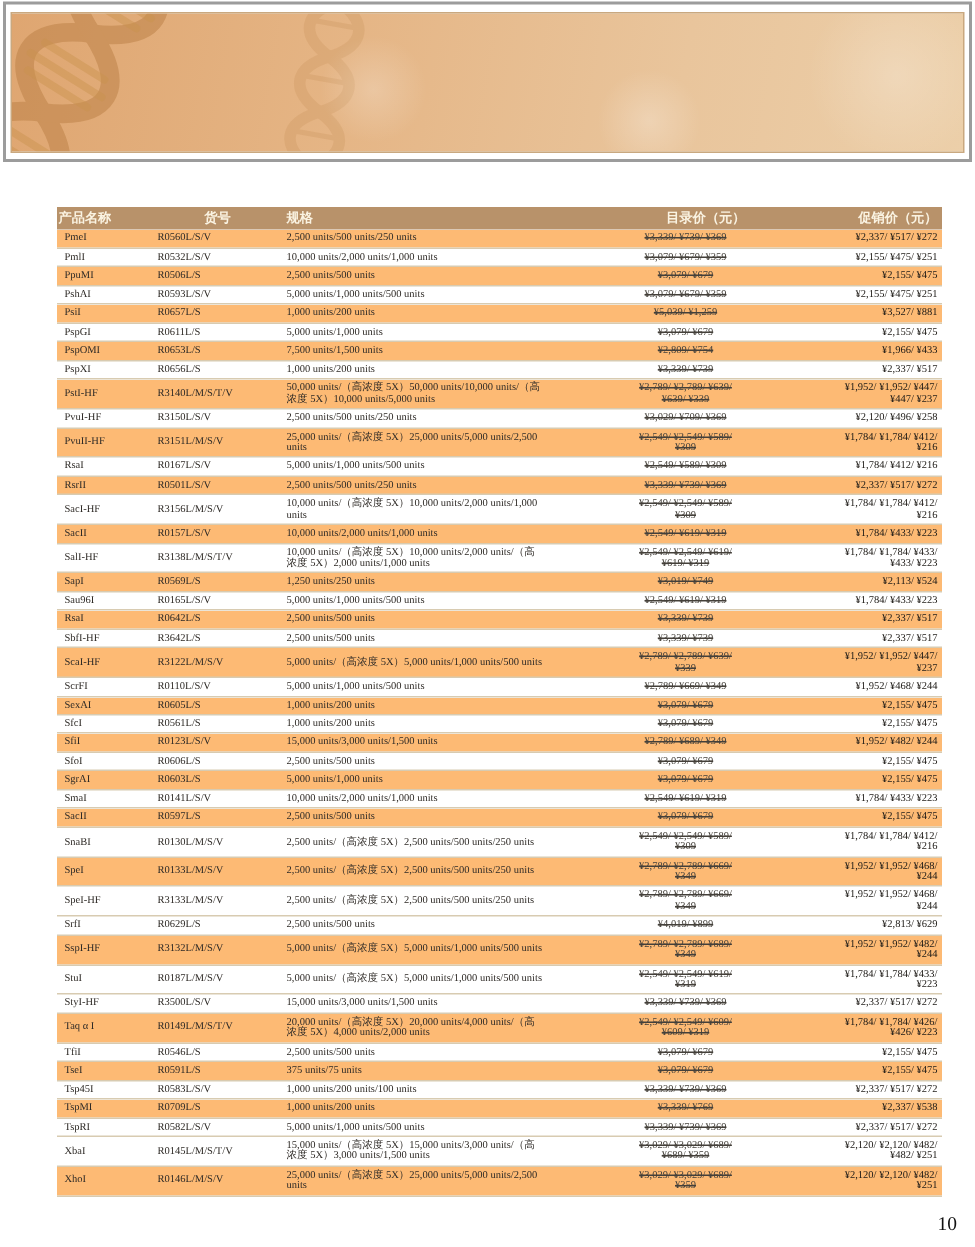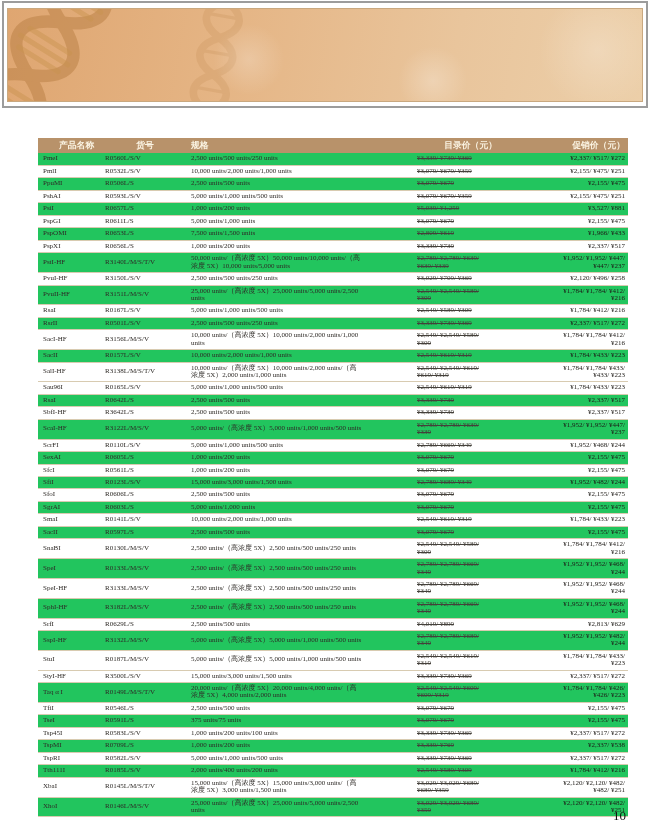--- a/index.html
+++ b/index.html
@@ -16,34 +16,34 @@
      background:radial-gradient(circle at 38% 55%,rgba(255,255,255,.22),rgba(255,255,255,0) 9%),
                 radial-gradient(circle at 67% 78%,rgba(255,255,255,.25),rgba(255,255,255,0) 8%),
                 radial-gradient(circle at 93% 45%,rgba(255,255,255,.22),rgba(255,255,255,0) 10%);}
   .dna{position:absolute;left:0;top:0;}
 
   
   table.catalog{position:absolute;top:138px;left:38px;width:590px;
                 border-collapse:collapse;table-layout:fixed;}
   .catalog th{background:#b8926a;color:#faf3e2;font-weight:bold;font-size:8.8px;
               line-height:9px;padding:3.2px 3px;vertical-align:middle;}
-  th.c0{text-align:left;padding-left:21px;}
+  th.c0{text-align:left;padding-left:1px;}
   th.c1{text-align:center;}
   th.c2{text-align:left;}
   th.c3,th.c4{text-align:right;padding-right:3px;}
   .catalog td{font-size:7px;line-height:7.3px;padding:2px 3px 2.2px;
               color:#2e2a26;border-bottom:1px solid #d8cbb1;vertical-align:middle;
               white-space:pre-line;overflow:hidden;}
-  tr.odd{background:#22c55e;}
+  tr.odd{background:#fdba74;}
   tr.even{background:#ffffff;}
   td.name{padding-left:5px;}
-  td.list{text-align:left;text-decoration:line-through;color:#44403a;}
+  td.list{text-align:center;text-decoration:line-through;color:#44403a;}
   td.promo{text-align:right;color:#1d1a16;}
 
-  .page-num{position:absolute;top:808px;right:24px;font-size:13px;color:#111;
+  .page-num{position:absolute;top:808px;right:12px;font-size:13px;color:#111;
             font-family:"Liberation Serif",serif;}
 </style>
 </head>
 <body>
 
 <div class="page">
 
   <div class="banner-frame">
     <div class="banner">
       <svg class="dna" width="330" height="92" viewBox="0 0 330 92" aria-hidden="true">
@@ -132,21 +132,21 @@
     <td class="name">PspGI</td>
     <td class="cat">R0611L/S</td>
     <td class="spec">5,000 units/1,000 units</td>
     <td class="list">¥3,079/ ¥679</td>
     <td class="promo">¥2,155/ ¥475</td>
   </tr>
         <tr class="odd">
     <td class="name">PspOMI</td>
     <td class="cat">R0653L/S</td>
     <td class="spec">7,500 units/1,500 units</td>
-    <td class="list">¥2,809/ ¥619</td>
+    <td class="list">¥2,809/ ¥754</td>
     <td class="promo">¥1,966/ ¥433</td>
   </tr>
         <tr class="even">
     <td class="name">PspXI</td>
     <td class="cat">R0656L/S</td>
     <td class="spec">1,000 units/200 units</td>
     <td class="list">¥3,339/ ¥739</td>
     <td class="promo">¥2,337/ ¥517</td>
   </tr>
         <tr class="odd">
@@ -210,20 +210,27 @@
         <tr class="even">
     <td class="name">SalI-HF</td>
     <td class="cat">R3138L/M/S/T/V</td>
     <td class="spec">10,000 units/（高浓度 5X）10,000 units/2,000 units/（高
 浓度 5X）2,000 units/1,000 units</td>
     <td class="list">¥2,549/ ¥2,549/ ¥619/
 ¥619/ ¥319</td>
     <td class="promo">¥1,784/ ¥1,784/ ¥433/
 ¥433/ ¥223</td>
   </tr>
+        <tr class="odd">
+    <td class="name">SapI</td>
+    <td class="cat">R0569L/S</td>
+    <td class="spec">1,250 units/250 units</td>
+    <td class="list">¥3,019/ ¥749</td>
+    <td class="promo">¥2,113/ ¥524</td>
+  </tr>
         <tr class="even">
     <td class="name">Sau96I</td>
     <td class="cat">R0165L/S/V</td>
     <td class="spec">5,000 units/1,000 units/500 units</td>
     <td class="list">¥2,549/ ¥619/ ¥319</td>
     <td class="promo">¥1,784/ ¥433/ ¥223</td>
   </tr>
         <tr class="odd">
     <td class="name">RsaI</td>
     <td class="cat">R0642L/S</td>
@@ -317,29 +324,20 @@
     <td class="cat">R0133L/M/S/V</td>
     <td class="spec">2,500 units/（高浓度 5X）2,500 units/500 units/250 units</td>
     <td class="list">¥2,789/ ¥2,789/ ¥669/
 ¥349</td>
     <td class="promo">¥1,952/ ¥1,952/ ¥468/
 ¥244</td>
   </tr>
         <tr class="even">
     <td class="name">SpeI-HF</td>
     <td class="cat">R3133L/M/S/V</td>
-    <td class="spec">2,500 units/（高浓度 5X）2,500 units/500 units/250 units</td>
-    <td class="list">¥2,789/ ¥2,789/ ¥669/
-¥349</td>
-    <td class="promo">¥1,952/ ¥1,952/ ¥468/
-¥244</td>
-  </tr>
-        <tr class="odd">
-    <td class="name">SphI-HF</td>
-    <td class="cat">R3182L/M/S/V</td>
     <td class="spec">2,500 units/（高浓度 5X）2,500 units/500 units/250 units</td>
     <td class="list">¥2,789/ ¥2,789/ ¥669/
 ¥349</td>
     <td class="promo">¥1,952/ ¥1,952/ ¥468/
 ¥244</td>
   </tr>
         <tr class="even">
     <td class="name">SrfI</td>
     <td class="cat">R0629L/S</td>
     <td class="spec">2,500 units/500 units</td>
@@ -409,27 +407,20 @@
     <td class="list">¥3,339/ ¥769</td>
     <td class="promo">¥2,337/ ¥538</td>
   </tr>
         <tr class="even">
     <td class="name">TspRI</td>
     <td class="cat">R0582L/S/V</td>
     <td class="spec">5,000 units/1,000 units/500 units</td>
     <td class="list">¥3,339/ ¥739/ ¥369</td>
     <td class="promo">¥2,337/ ¥517/ ¥272</td>
   </tr>
-        <tr class="odd">
-    <td class="name">Tth111I</td>
-    <td class="cat">R0185L/S/V</td>
-    <td class="spec">2,000 units/400 units/200 units</td>
-    <td class="list">¥2,549/ ¥589/ ¥309</td>
-    <td class="promo">¥1,784/ ¥412/ ¥216</td>
-  </tr>
         <tr class="even">
     <td class="name">XbaI</td>
     <td class="cat">R0145L/M/S/T/V</td>
     <td class="spec">15,000 units/（高浓度 5X）15,000 units/3,000 units/（高
 浓度 5X）3,000 units/1,500 units</td>
     <td class="list">¥3,029/ ¥3,029/ ¥689/
 ¥689/ ¥359</td>
     <td class="promo">¥2,120/ ¥2,120/ ¥482/
 ¥482/ ¥251</td>
   </tr>

